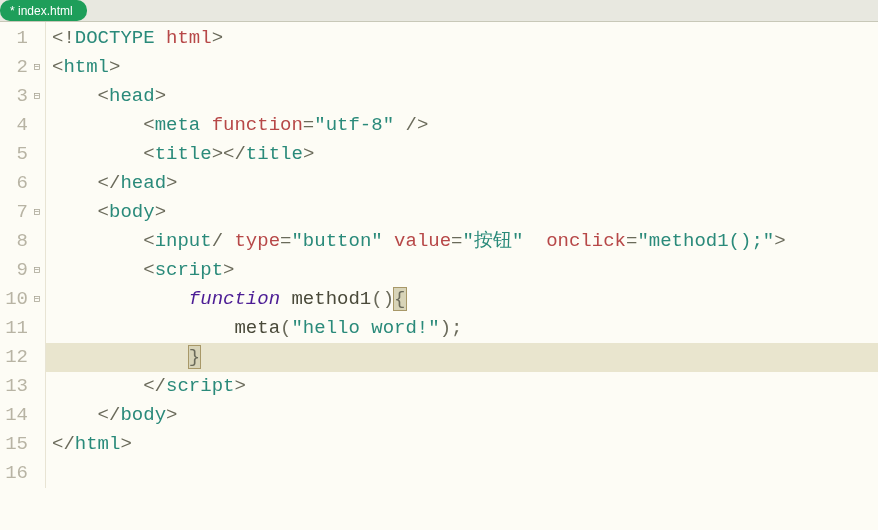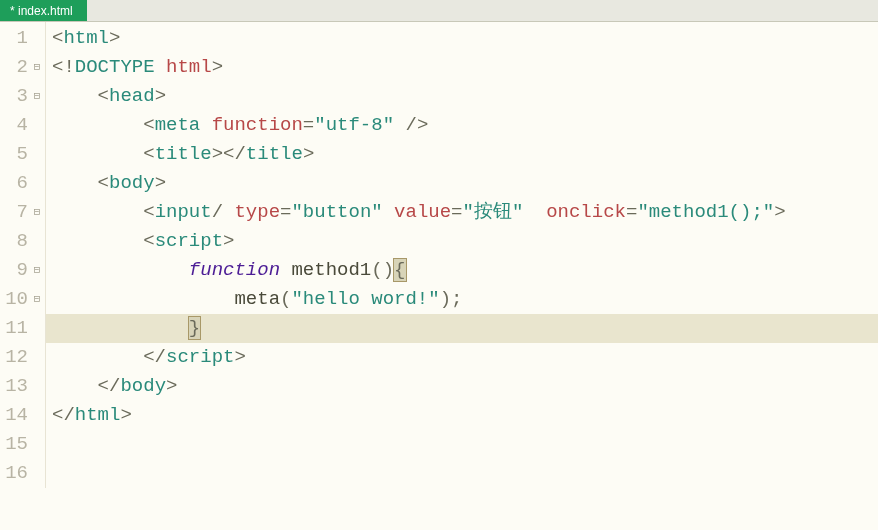--- a/index.html
+++ b/index.html
@@ -16,20 +16,21 @@
     height: 22px;
   }
   .tab {
     background: #1e9e5a;
     color: #fff;
     font-size: 12px;
     padding: 3px 14px 3px 10px;
     font-family: Arial, sans-serif;
     display: flex;
     align-items: center;
+    border-radius: 10px;
   }
   .editor {
     display: flex;
     background: #fdfcf5;
   }
   .gutter {
     width: 46px;
     text-align: right;
     color: #b8b4a4;
     user-select: none;
@@ -149,25 +150,26 @@
       <div class="gutter-line">
         <span class="ln">15</span>
         <span class="fold"></span>
       </div>
       <div class="gutter-line">
         <span class="ln">16</span>
         <span class="fold"></span>
       </div>
     </div>
   <div class="code" id="code">
+      <div class="code-line"><span class="c-punc">&lt;!</span><span class="c-tag">DOCTYPE</span><span class="c-text"> </span><span class="c-attr">html</span><span class="c-punc">&gt;</span></div>
       <div class="code-line"><span class="c-punc">&lt;</span><span class="c-tag">html</span><span class="c-punc">&gt;</span></div>
-      <div class="code-line"><span class="c-punc">&lt;!</span><span class="c-tag">DOCTYPE</span><span class="c-text"> </span><span class="c-attr">html</span><span class="c-punc">&gt;</span></div>
       <div class="code-line"><span class="c-text">    </span><span class="c-punc">&lt;</span><span class="c-tag">head</span><span class="c-punc">&gt;</span></div>
       <div class="code-line"><span class="c-text">        </span><span class="c-punc">&lt;</span><span class="c-tag">meta</span><span class="c-text"> </span><span class="c-attr">function</span><span class="c-punc">=</span><span class="c-str">"utf-8"</span><span class="c-text"> </span><span class="c-punc">/&gt;</span></div>
       <div class="code-line"><span class="c-text">        </span><span class="c-punc">&lt;</span><span class="c-tag">title</span><span class="c-punc">&gt;&lt;/</span><span class="c-tag">title</span><span class="c-punc">&gt;</span></div>
+      <div class="code-line"><span class="c-text">    </span><span class="c-punc">&lt;/</span><span class="c-tag">head</span><span class="c-punc">&gt;</span></div>
       <div class="code-line"><span class="c-text">    </span><span class="c-punc">&lt;</span><span class="c-tag">body</span><span class="c-punc">&gt;</span></div>
       <div class="code-line"><span class="c-text">        </span><span class="c-punc">&lt;</span><span class="c-tag">input</span><span class="c-punc">/</span><span class="c-text"> </span><span class="c-attr">type</span><span class="c-punc">=</span><span class="c-str">"button"</span><span class="c-text"> </span><span class="c-attr">value</span><span class="c-punc">=</span><span class="c-str">"按钮"</span><span class="c-text">  </span><span class="c-attr">onclick</span><span class="c-punc">=</span><span class="c-str">"method1();"</span><span class="c-punc">&gt;</span></div>
       <div class="code-line"><span class="c-text">        </span><span class="c-punc">&lt;</span><span class="c-tag">script</span><span class="c-punc">&gt;</span></div>
       <div class="code-line"><span class="c-text">            </span><span class="c-kw">function</span><span class="c-text"> </span><span class="c-fn">method1</span><span class="c-punc">()</span><span class="c-punc brace-match">{</span></div>
       <div class="code-line"><span class="c-text">                </span><span class="c-fn">meta</span><span class="c-punc">(</span><span class="c-str">"hello word!"</span><span class="c-punc">);</span></div>
       <div class="code-line hl-line"><span class="c-text">            </span><span class="c-punc brace-match">}</span></div>
       <div class="code-line"><span class="c-text">        </span><span class="c-punc">&lt;/</span><span class="c-tag">script</span><span class="c-punc">&gt;</span></div>
       <div class="code-line"><span class="c-text">    </span><span class="c-punc">&lt;/</span><span class="c-tag">body</span><span class="c-punc">&gt;</span></div>
       <div class="code-line"><span class="c-punc">&lt;/</span><span class="c-tag">html</span><span class="c-punc">&gt;</span></div>
       <div class="code-line"></div>

